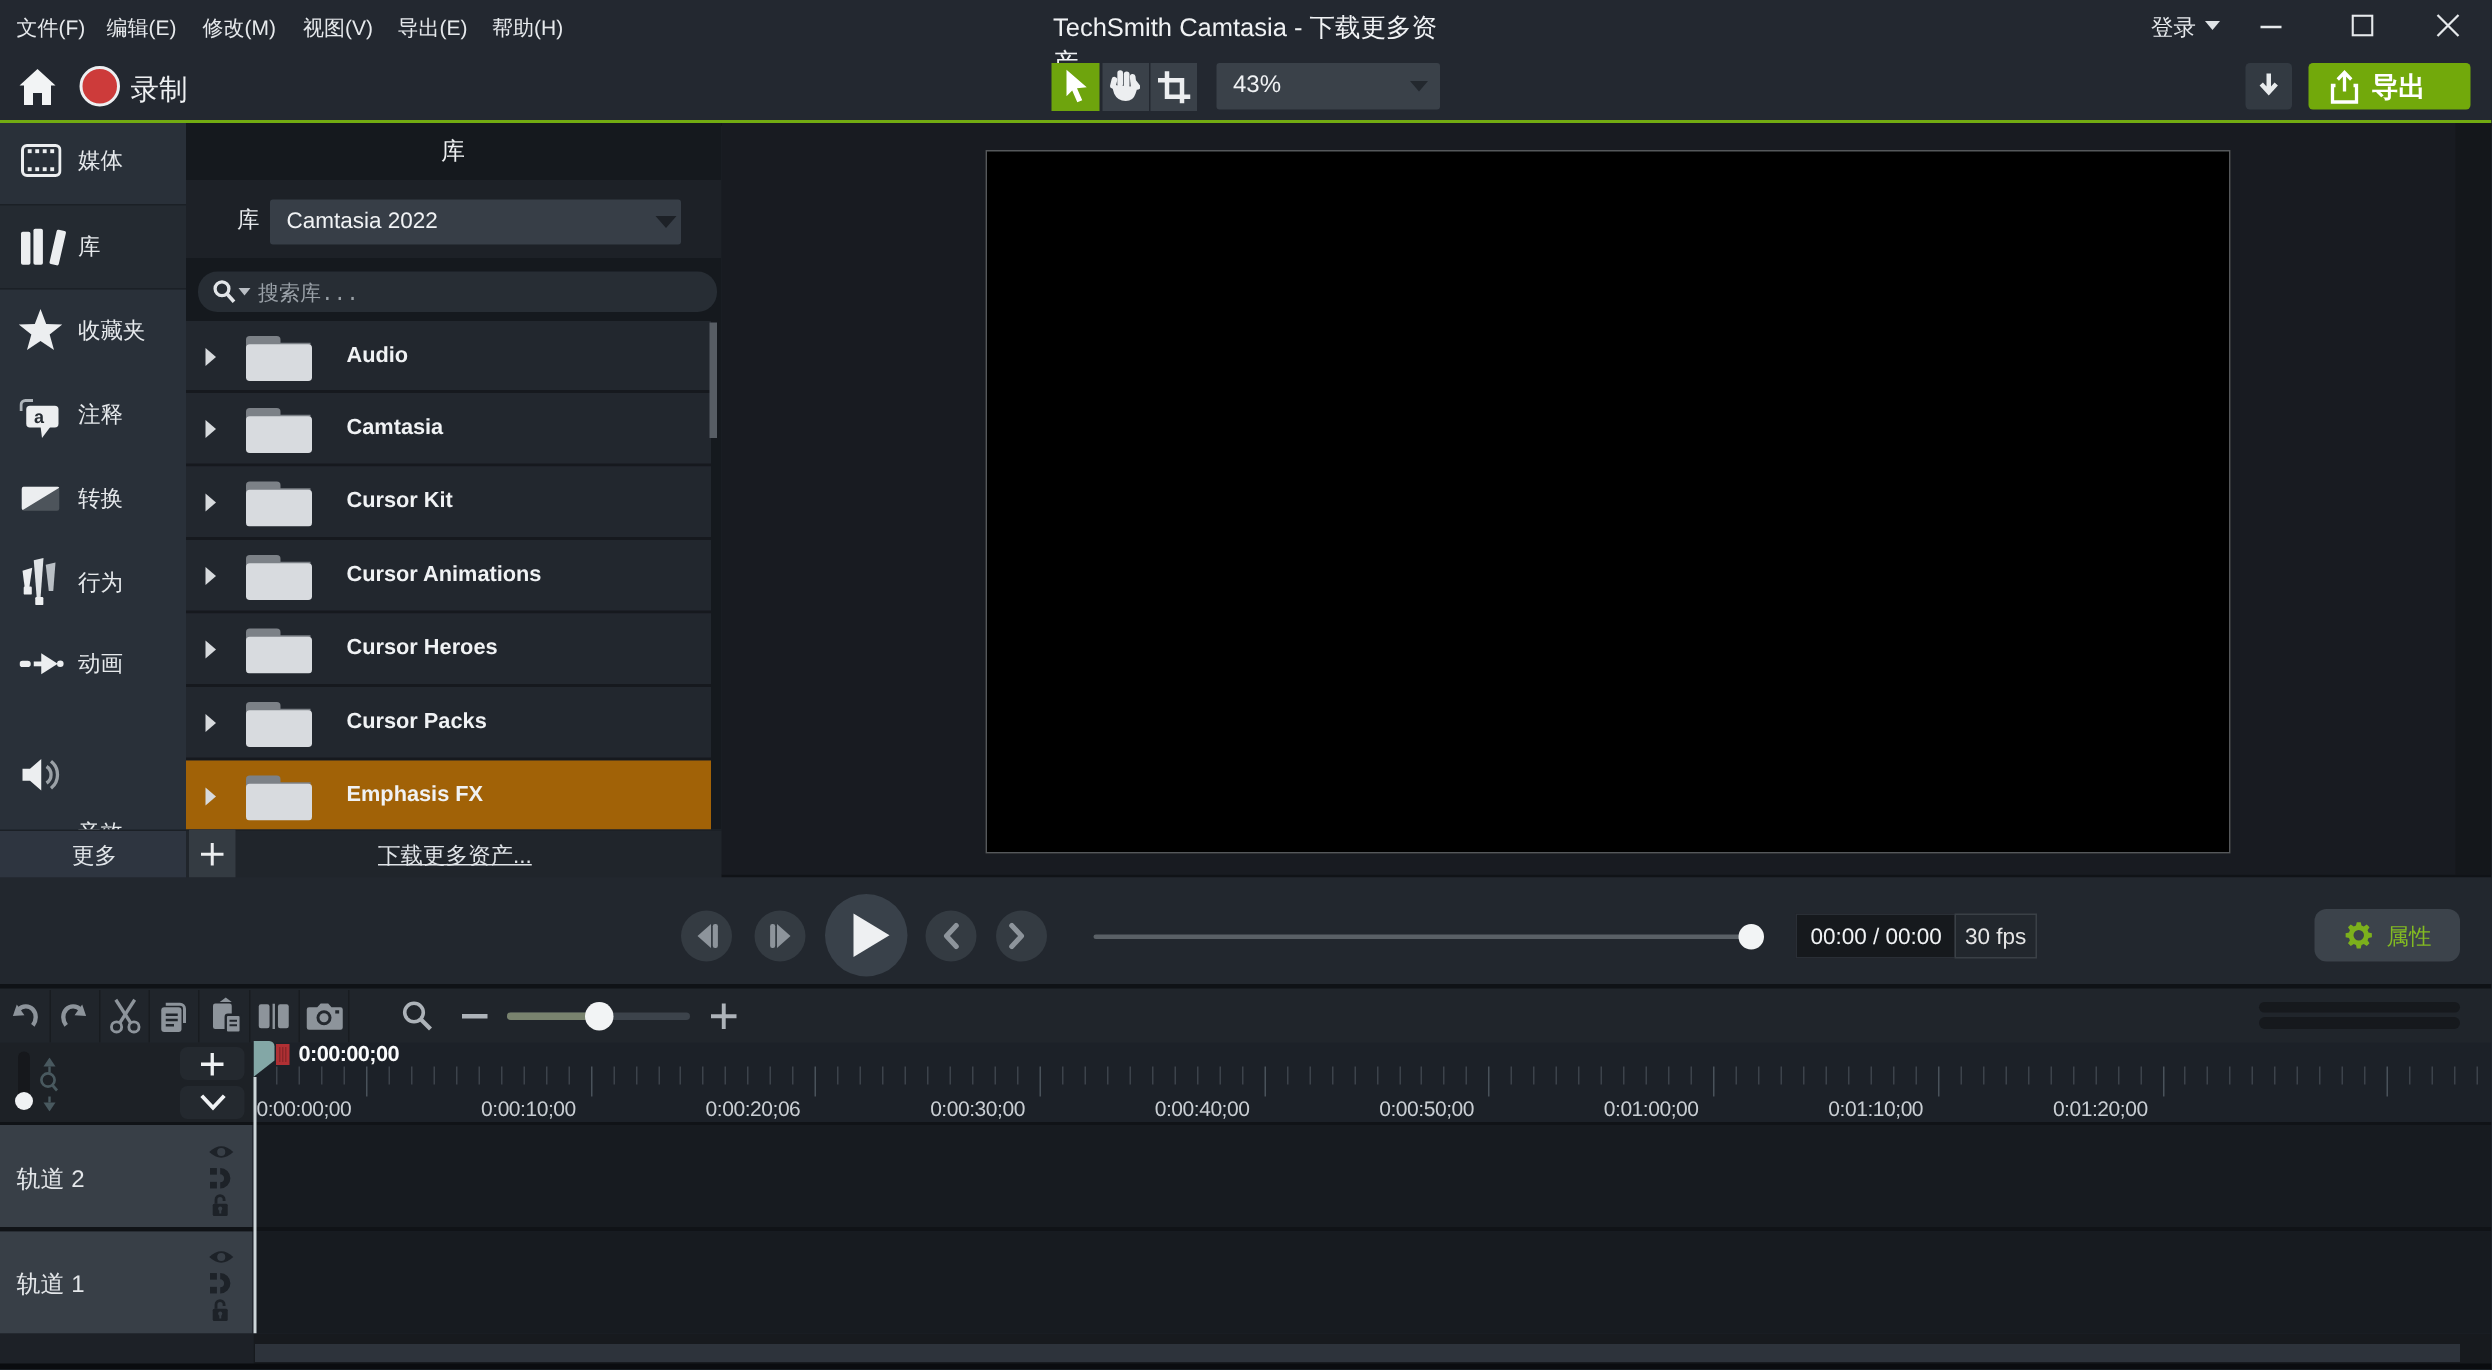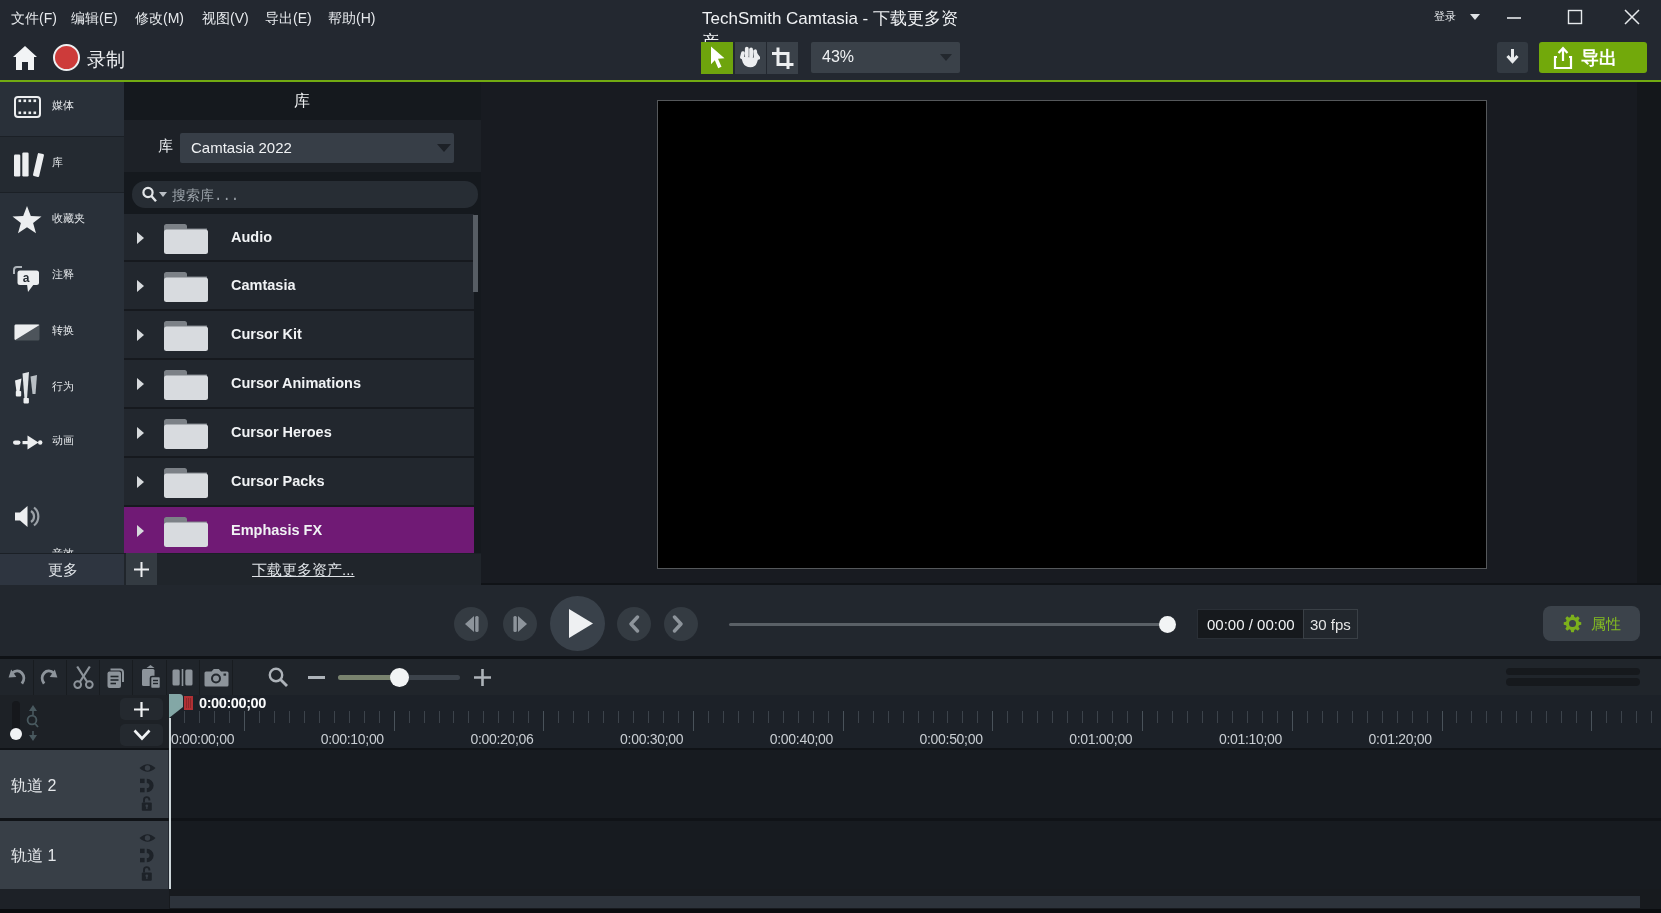--- a/index.html
+++ b/index.html
@@ -1,19 +1,19 @@
 <!DOCTYPE html>
 <html><head>
 <meta charset="utf-8">
 <style>
   html,body{margin:0;padding:0;}
   body{width:1661px;height:913px;overflow:hidden;background:#232830;
        font-family:"Liberation Sans",sans-serif;color:#e8eaec;position:relative;}
   .abs{position:absolute;}
-  .mi{color:#e6e9ec;font-size:11px;}
+  .mi{color:#e6e9ec;font-size:15px;}
 </style>
 </head>
 <body>
 
 <div class="abs" style="left:0;top:0;width:1661px;height:81px;background:#232830;"></div>
 <div class="abs mi" style="left:11px;top:10px;font-size:14px;">文件(F)</div>
 <div class="abs mi" style="left:71px;top:10px;font-size:14px;">编辑(E)</div>
 <div class="abs mi" style="left:135px;top:10px;font-size:14px;">修改(M)</div>
 <div class="abs mi" style="left:202px;top:10px;font-size:14px;">视图(V)</div>
 <div class="abs mi" style="left:265px;top:10px;font-size:14px;">导出(E)</div>
@@ -206,21 +206,21 @@
       <div style="position:absolute;left:107px;top:15px;font-size:14.5px;font-weight:bold;color:#f0f2f4;">Cursor Heroes</div>
     </div>
     <div class="abs" style="left: 124px; top: 458px; width: 350px; height: 48.9px; background: rgb(34, 39, 46); border-bottom: 2px solid rgb(22, 25, 30); box-sizing: border-box; overflow: hidden;">
       <div style="position:absolute;left:13px;top:18px;width:0;height:0;border-top:6px solid transparent;border-bottom:6px solid transparent;border-left:7px solid #d7dadd;"></div>
       <svg style="position:absolute;left:39px;top:8px;" width="46" height="32" viewBox="0 0 46 32">
         <path d="M1 4.5 a2.5 2.5 0 0 1 2.5-2.5 L21.5 2 a2.5 2.5 0 0 1 2.5 2.5 L24 6.5 L44 6.5 L44 28 a3 3 0 0 1-3 3 L4 31 a3 3 0 0 1-3-3 Z" fill="#7c8187"></path>
         <rect x="1" y="7.5" width="44" height="24.5" rx="2.5" fill="#d8dbdf"></rect>
       </svg>
       <div style="position:absolute;left:107px;top:15px;font-size:14.5px;font-weight:bold;color:#f0f2f4;">Cursor Packs</div>
     </div>
-    <div class="abs" style="left: 124px; top: 506.9px; width: 350px; height: 48.9px; background: #701a75; border-bottom: 2px solid rgb(22, 25, 30); box-sizing: border-box; overflow: hidden;">
+    <div class="abs" style="left: 124px; top: 506.9px; width: 350px; height: 48.9px; background: #a16207; border-bottom: 2px solid rgb(22, 25, 30); box-sizing: border-box; overflow: hidden;">
       <div style="position:absolute;left:13px;top:18px;width:0;height:0;border-top:6px solid transparent;border-bottom:6px solid transparent;border-left:7px solid #d7dadd;"></div>
       <svg style="position:absolute;left:39px;top:8px;" width="46" height="32" viewBox="0 0 46 32">
         <path d="M1 4.5 a2.5 2.5 0 0 1 2.5-2.5 L21.5 2 a2.5 2.5 0 0 1 2.5 2.5 L24 6.5 L44 6.5 L44 28 a3 3 0 0 1-3 3 L4 31 a3 3 0 0 1-3-3 Z" fill="#7c8187"></path>
         <rect x="1" y="7.5" width="44" height="24.5" rx="2.5" fill="#d8dbdf"></rect>
       </svg>
       <div style="position:absolute;left:107px;top:15px;font-size:14.5px;font-weight:bold;color:#f0f2f4;">Emphasis FX</div>
     </div>
   </div>
 
 <div class="abs" style="left:473px;top:215px;width:5px;height:77px;background:#575d64;"></div>

